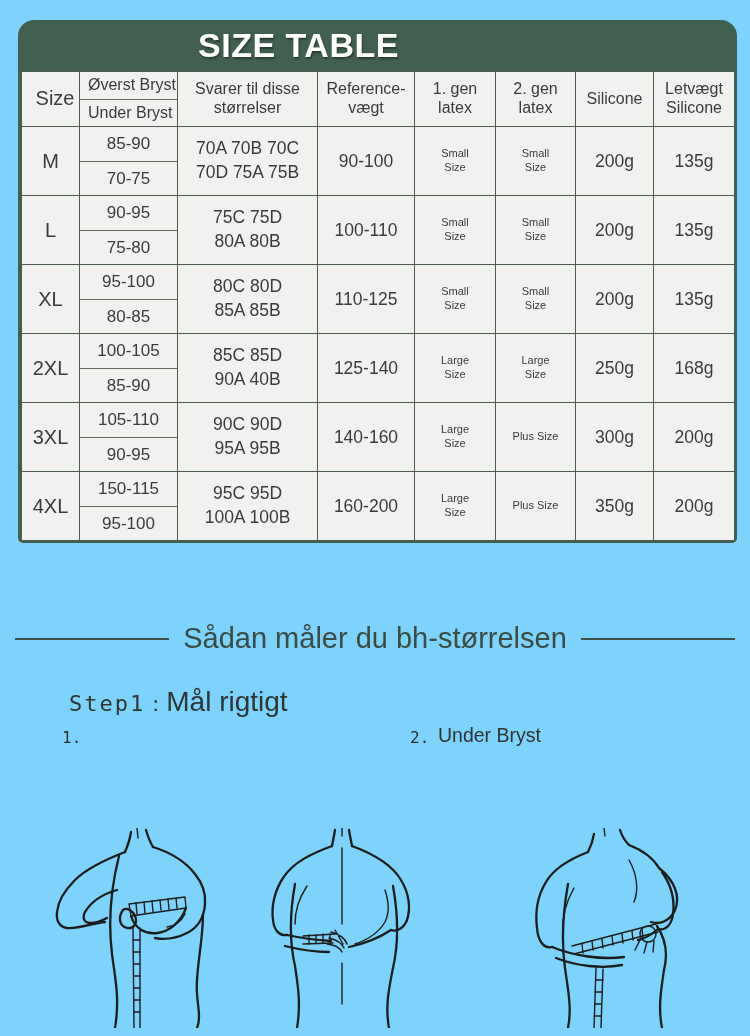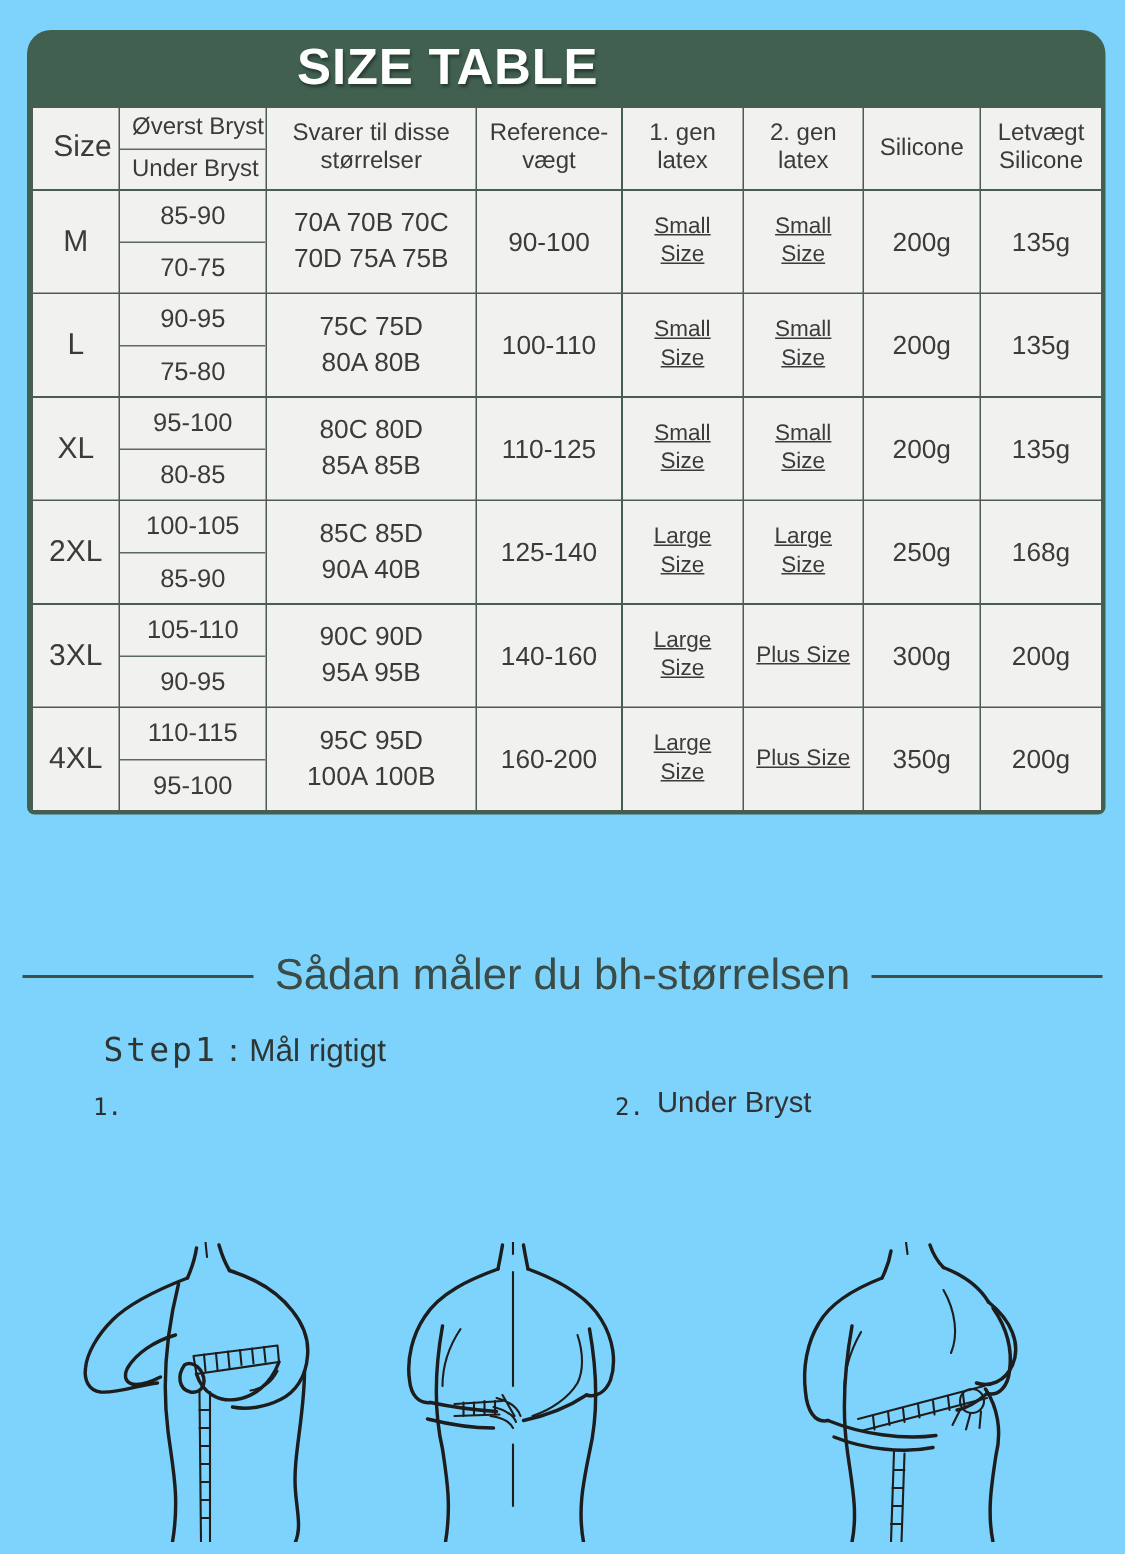--- a/index.html
+++ b/index.html
@@ -20,34 +20,34 @@
   .head-row td.size-hd{font-size:20px;padding-left:9px;}
   .pre{white-space:pre-line;}
   .split{padding:0 !important;}
   .split .half{height:50%;display:flex;align-items:center;justify-content:center;box-sizing:border-box;}
   .head-row .split .half{justify-content:flex-start;padding-left:8px;}
   .split .half.bot{border-top:1px solid #5c6a61;}
   .size-col{font-size:20px;}
   .sizes-cell{font-size:17.5px;line-height:1.35;}
   .range-cell{font-size:17px;}
   .ref-cell{font-size:17.5px;}
-  .gen-cell{font-size:15px;line-height:1.25;text-decoration:underline;}
+  .gen-cell{font-size:11px;line-height:1.25;}
   .wt-cell{font-size:17.5px;}
   .data-row{height:69px;}
 
   
   .measure-heading{position:absolute;left:15px;top:622px;width:720px;display:flex;
                    align-items:center;}
   .measure-heading .rule{flex:1;height:2px;background:#3e4e49;}
-  .measure-heading .ht{margin:12px 14px;font-size:29px;color:#3b4b46;white-space:nowrap;text-align:right;}
+  .measure-heading .ht{margin:0 14px;font-size:29px;color:#3b4b46;white-space:nowrap;text-align:right;}
 
   .step-line{position:absolute;left:69px;top:686px;font-size:21px;color:#2e3533;}
   .step-label{font-family:"DejaVu Sans Mono",monospace;letter-spacing:2px;font-size:22px;text-align:right;}
   .step-colon{font-family:"DejaVu Sans Mono",monospace;font-size:21px;}
-  .step-title{font-size:21px;}
+  .step-title{font-size:28px;}
 
   
   .item{position:absolute;top:724px;display:flex;}
   .item-1{left:62px;width:345px;}
   .item-2{left:410px;width:330px;}
   .item .num{font-family:"DejaVu Sans Mono",monospace;font-size:16px;color:#2e2e2e;
              padding-top:4px;width:28px;flex:0 0 28px;}
   .item-title{font-size:19.5px;color:#333333;margin-bottom:5px;}
   .item-body{font-size:14.5px;line-height:1.48;color:#3f3f3f;}
 
@@ -178,21 +178,21 @@
         <td class="pre gen-cell">Large
 Size</td>
         <td class="pre gen-cell">Plus Size</td>
         <td class="wt-cell">300g</td>
         <td class="wt-cell">200g</td>
       </tr>
 
       <tr class="data-row">
         <td class="size-col">4XL</td>
         <td class="split range-cell">
-          <div class="half top">110-115</div>
+          <div class="half top">150-115</div>
           <div class="half bot">95-100</div>
         </td>
         <td class="pre sizes-cell">95C 95D
 100A 100B</td>
         <td class="ref-cell">160-200</td>
         <td class="pre gen-cell">Large
 Size</td>
         <td class="pre gen-cell">Plus Size</td>
         <td class="wt-cell">350g</td>
         <td class="wt-cell">200g</td>

